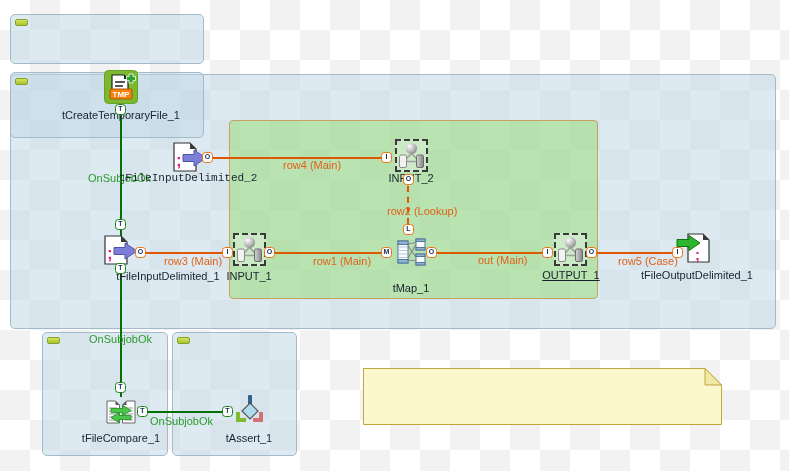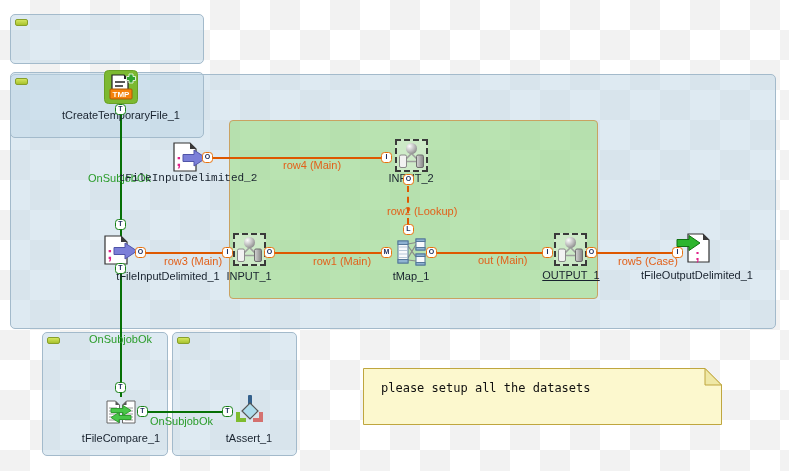--- a/index.html
+++ b/index.html
@@ -166,21 +166,21 @@
       <rect x="4" y="23.5" width="10" height="3.5" fill="#8FB3D2" stroke="#55789A"></rect>
       <path d="M5,11 H13 M5,14.5 H13 M5,18 H13 M5,21.5 H13" stroke="#B8C8D8"></path>
       <rect x="22" y="3" width="9" height="11" fill="#F8FAFC" stroke="#55789A"></rect>
       <rect x="22" y="3" width="9" height="2.5" fill="#8FB3D2" stroke="#55789A"></rect>
       <rect x="22" y="11.5" width="9" height="2.5" fill="#8FB3D2" stroke="#55789A"></rect>
       <rect x="22" y="18" width="9" height="11" fill="#F8FAFC" stroke="#55789A"></rect>
       <rect x="22" y="18" width="9" height="2.5" fill="#8FB3D2" stroke="#55789A"></rect>
       <rect x="22" y="26.5" width="9" height="2.5" fill="#8FB3D2" stroke="#55789A"></rect>
     </svg>
   </div>
-  <div class="node-label" style="left:411px;top:270px;">tMap_1</div>
+  <div class="node-label" style="left:411px;top:282px;">tMap_1</div>
 
   <div class="dotted-frame" style="left:554px;top:233px;">
     <svg width="29" height="29">
         <use href="#sym-person"></use>
       </svg>
   </div>
   <div class="node-label" style="left:571px;top:269px;text-decoration:underline;">OUTPUT_1</div>
 
   <div class="component" style="left:676px;top:232px;">
     <svg width="36" height="32" viewBox="0 0 36 32">
@@ -234,17 +234,16 @@
   <div class="badge trigger" style="left:115px;top:382px;">T</div>
   <div class="badge trigger" style="left:137px;top:406px;">T</div>
   <div class="badge trigger" style="left:222px;top:406px;">T</div>
 
   <div class="note">
     <svg width="359" height="57">
       <path d="M0.5,0.5 H342 L358.5,17 V56.5 H0.5 Z" fill="#FCF8CE" stroke="#BFA63E"></path>
       <path d="M342,0.5 V17 H358.5 Z" fill="#EFE8A6" stroke="#BFA63E"></path>
     </svg>
     <div class="note-text">
-      <div>please setup all the datasets</div>
     </div>
   </div>
 
 </div>
 
 </body></html>

